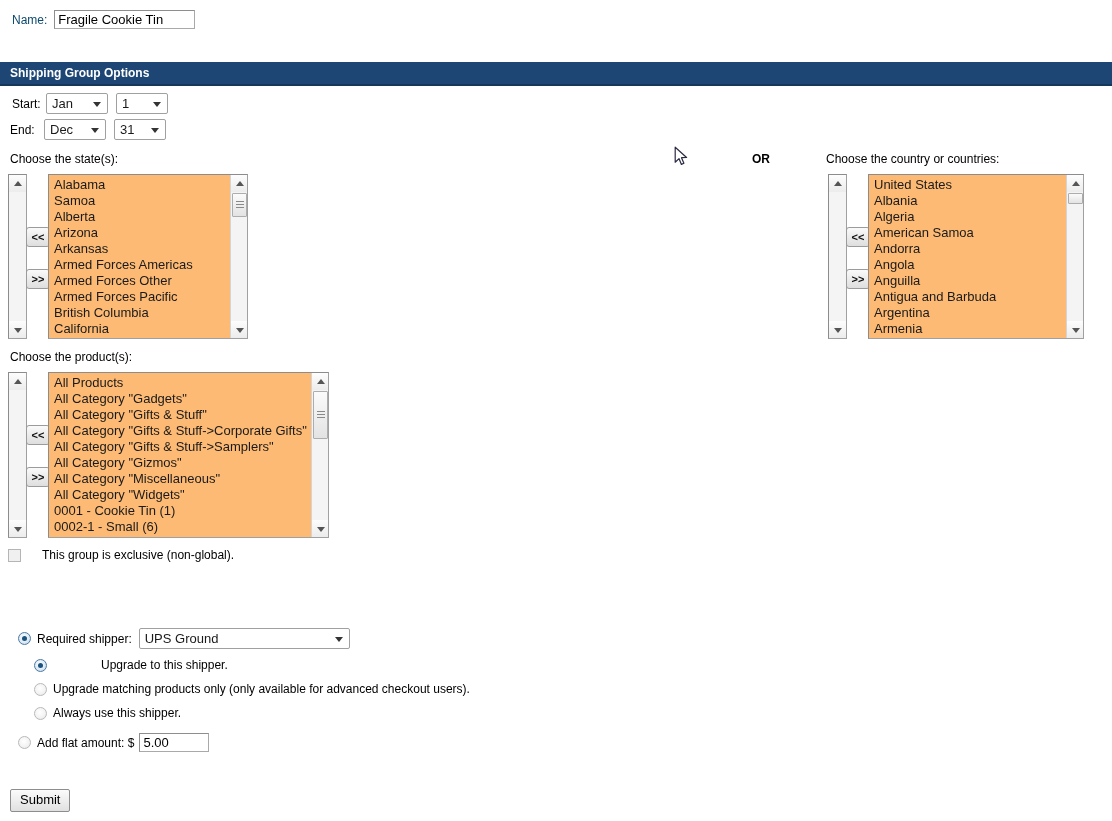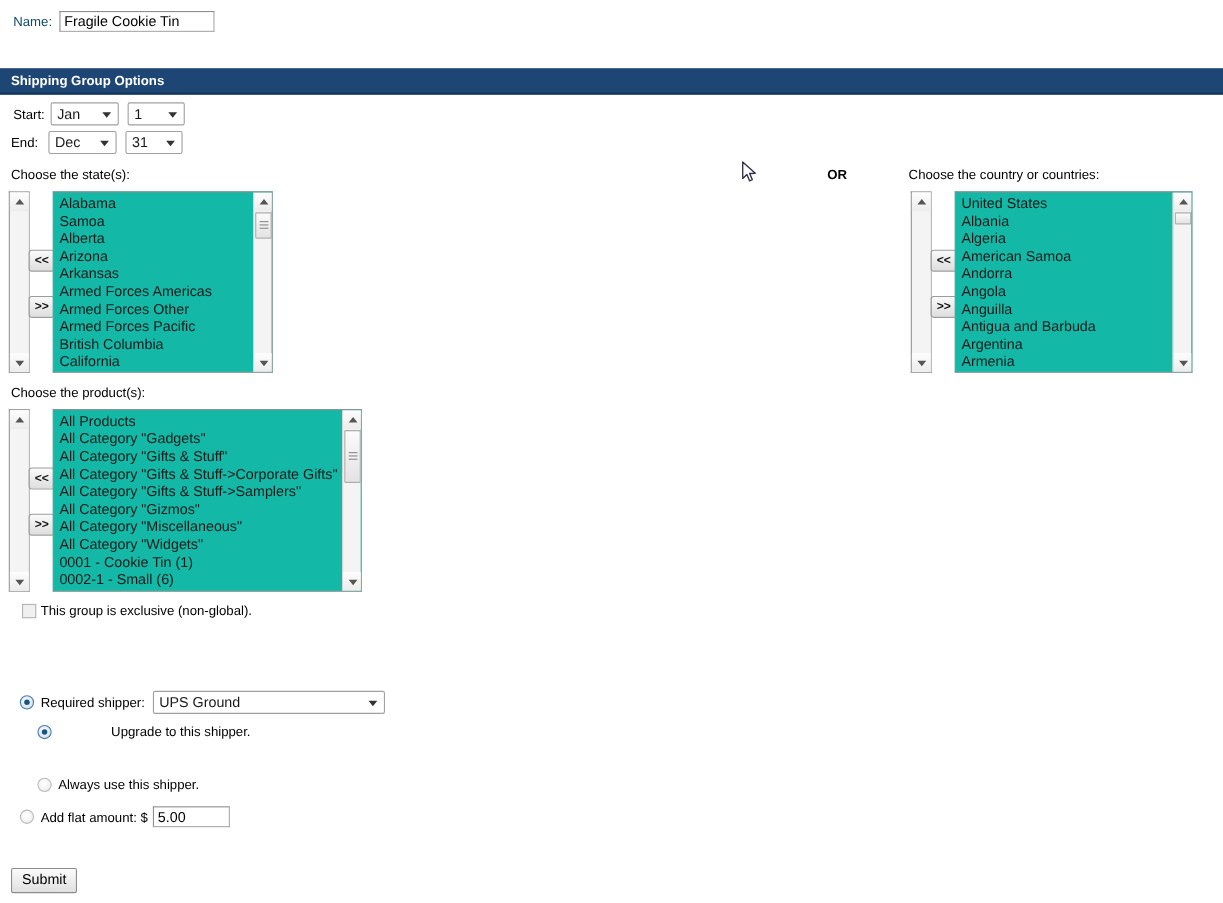--- a/index.html
+++ b/index.html
@@ -76,21 +76,21 @@
   .sel-month { width: 62px; }
   .sel-day   { width: 52px; margin-left: 8px; }
 
   
   .list-label { position: absolute; font-size: 12px; color: #000; }
   .or-label { position: absolute; font-weight: bold; font-size: 12px; }
 
   
   .listbox {
     position: absolute;
-    background: #14b8a6;
+    background: #fdba74;
     border: 1px solid #a0a0a0;
     border-top-color: #8c8c8c;
     border-left-color: #8c8c8c;
     overflow: hidden;
   }
   .listbox .items {
     position: absolute;
     left: 0; top: 2px; right: 18px;
     font-size: 13px;
     color: #1a1a1a;
@@ -399,40 +399,44 @@
             <span></span>
             <span></span>
           </span>
       </div>
       <div class="arrow down">
           <i></i>
         </div>
     </div>
   </div>
 
-  <div class="chk-row" style="left:20px; top:548px;">
+  <div class="chk-row" style="left:8px; top:548px;gap:17px;">
     <span class="chkbox"></span>
     <span class="chk-text">This group is exclusive (non-global).</span>
   </div>
 
 
   <div class="radio-row" style="left:18px; top:628px;">
     <span class="radio on"></span>
     <span class="rl">Required shipper:</span>
     <span class="sel" id="shipper-select">
       <span>UPS Ground</span>
       <i class="caret"></i>
     </span>
   </div>
 
   <div class="radio-row" style="left:34px; top:658px;gap:48px;">
     <span class="radio on"></span>
     <span class="rl">Upgrade to this shipper.</span>
   </div>
 
+  <div class="radio-row" style="left:34px; top:682px;">
+    <span class="radio"></span>
+    <span class="rl">Upgrade matching products only (only available for advanced checkout users).</span>
+  </div>
 
   <div class="radio-row" style="left:34px; top:706px;">
     <span class="radio"></span>
     <span class="rl">Always use this shipper.</span>
   </div>
 
   <div class="radio-row" style="left:18px; top:733px;">
     <span class="radio"></span>
     <span class="rl">Add flat amount: $</span>
     <input id="flat-input" class="text-input" type="text" value="5.00" style="">

